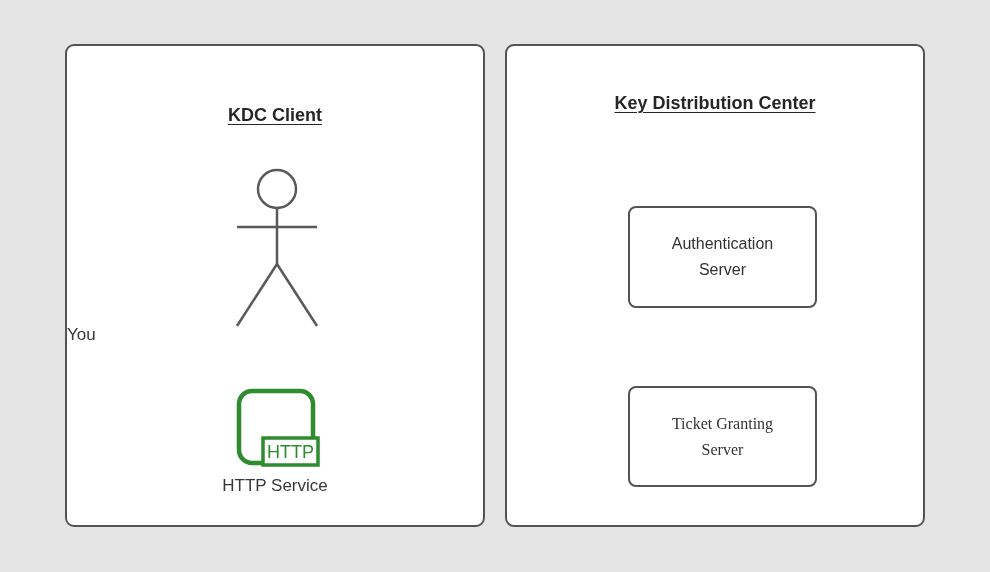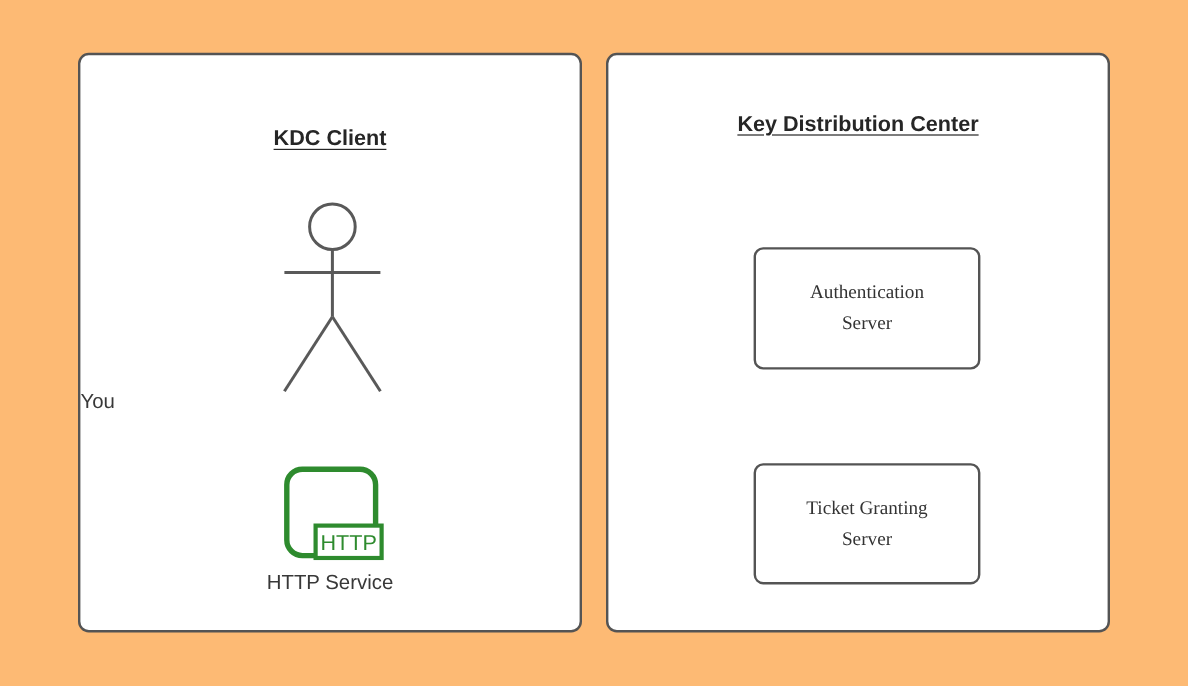--- a/index.html
+++ b/index.html
@@ -4,21 +4,21 @@
 <style>
   * { margin: 0; padding: 0; box-sizing: border-box; }
   html, body { background: #ffffff; }
   body {
     font-family: "Liberation Sans", "DejaVu Sans", sans-serif;
     width: 990px; height: 572px; overflow: hidden;
   }
   .canvas {
     position: relative;
     width: 990px; height: 572px;
-    background: #fdba74;
+    background: #e5e5e5;
   }
   .panel {
     position: absolute;
     top: 44px;
     width: 420px; height: 483px;
     border: 2px solid #545454;
     border-radius: 9px;
     background: #ffffff;
   }
   .panel.left  { left: 65px; }
@@ -68,21 +68,21 @@
     border-radius: 8px;
     background: #ffffff;
     display: flex;
     align-items: center;
     justify-content: center;
     text-align: center;
     font-size: 16px;
     line-height: 26px;
     color: #333333;
   }
-  .kdc-box.auth { top: 160px; height: 102px; font-family: Liberation Serif, serif; }
+  .kdc-box.auth { top: 160px; height: 102px; }
   .kdc-box.tgs  { top: 340px; height: 101px; font-family: Liberation Serif, serif; }
   .svc-badge-text {
     font-family: "Liberation Sans", "DejaVu Sans", sans-serif;
     font-size: 18px;
   }
 </style>
 </head>
 <body>
 
 <div class="canvas">

